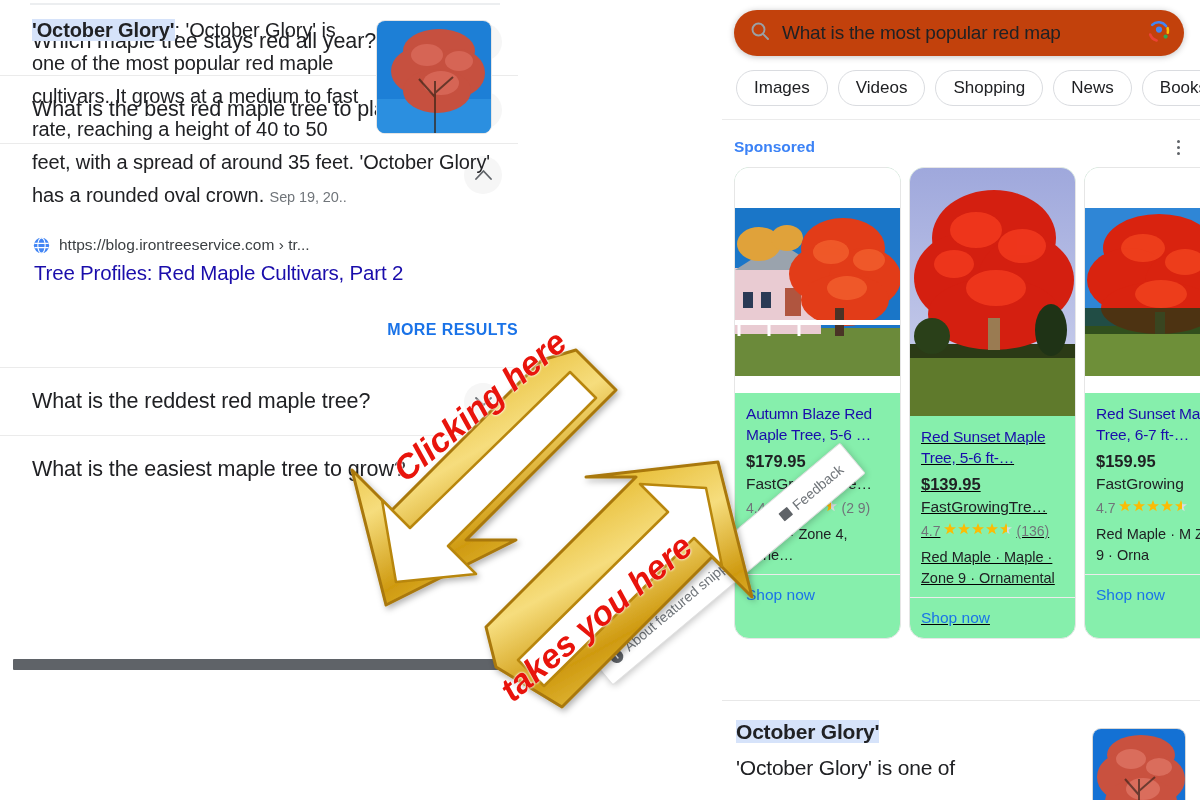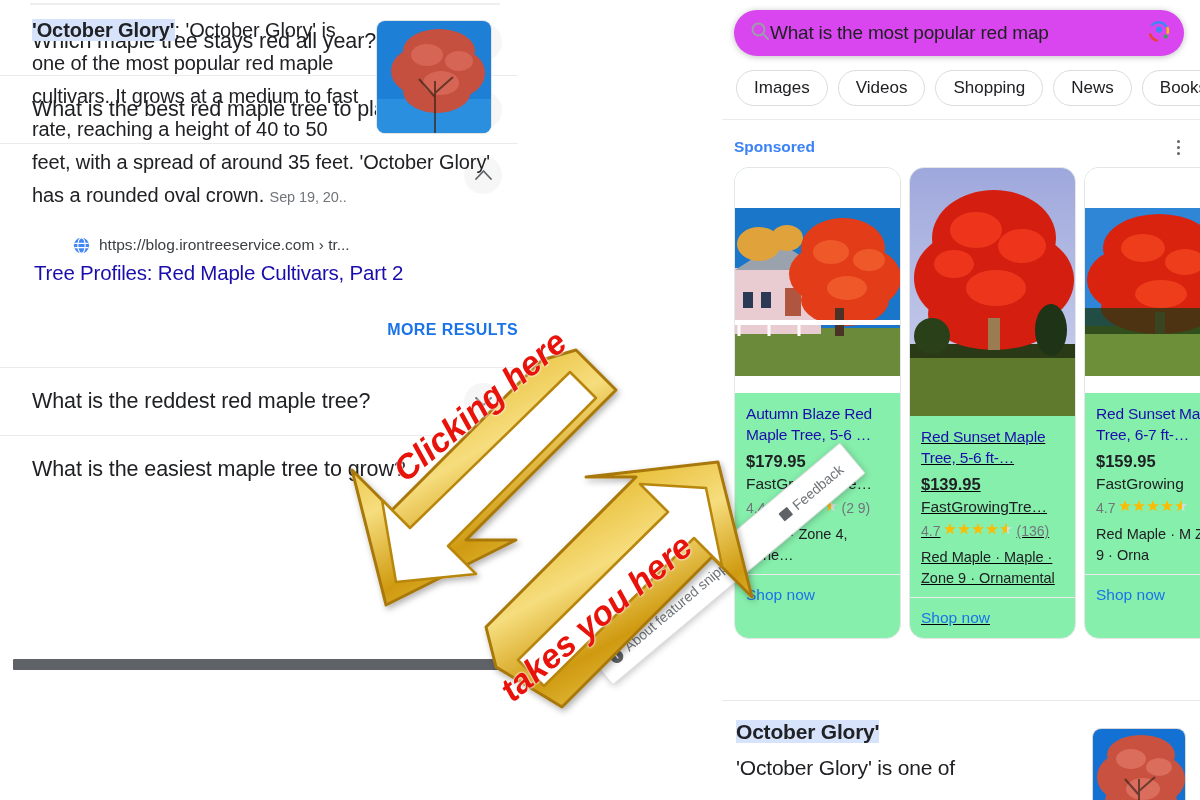--- a/index.html
+++ b/index.html
@@ -44,21 +44,21 @@
   .ans-text {
     font-size: 20px; line-height: 33px; color: #202124; letter-spacing: -0.1px;
   }
   .ans-hl { background: #d6e3fa; font-weight: 700; }
   .ans-date { font-size: 14.5px; color: #70757a; }
   .ans-thumb {
     float: right; width: 116px; height: 114px; margin: 6px 0 4px 14px;
     border-radius: 9px; overflow: hidden; border: 1px solid #e4e4e4;
   }
 
-  .src-row { display:flex; align-items:center; gap: 9px; margin-top: 22px; padding-left: 32px; margin-left: 40px; }
+  .src-row { display:flex; align-items:center; gap: 9px; margin-top: 22px; padding-left: 32px; }
   .src-globe {
     width: 18px; height: 18px; border-radius: 50%;
     background: #ffffff; display:flex; align-items:center; justify-content:center;
   }
   .src-url { font-size: 15.5px; color: #3c4043; letter-spacing: 0px; white-space:nowrap; }
   .src-title {
     padding-left: 34px; margin-top: 7px;
     font-size: 20.5px; color: #1a0dab; letter-spacing: -0.2px;
   }
   .more-results {
@@ -71,23 +71,23 @@
     background: #5f6368; border-radius: 1px;
   }
 
   
   #right-panel {
     position: absolute; left: 722px; top: 0; width: 478px; height: 800px;
     background: #fff; overflow: hidden;
   }
   .search-bar {
     position: absolute; left: 12px; top: 10px; width: 450px; height: 46px;
-    background: #d946ef; border-radius: 24px;
+    background: #c2410c; border-radius: 24px;
     box-shadow: 0 1px 6px rgba(32,33,36,.28);
-    display: flex; align-items: center; padding: 0 13px 0 16px; 
+    display: flex; align-items: center; padding: 0 13px 0 16px; gap: 12px;
   }
   .sb-query {
     flex: 1; font-size: 19px; color: #202124; white-space: nowrap;
     overflow: hidden; letter-spacing: -0.2px;
     -webkit-mask-image: linear-gradient(to right, #000 88%, rgba(0,0,0,.25) 100%);
             mask-image: linear-gradient(to right, #000 88%, rgba(0,0,0,.25) 100%);
   }
   .tabs-row {
     position: absolute; left: 14px; top: 70px; display: flex; gap: 10px;
   }

